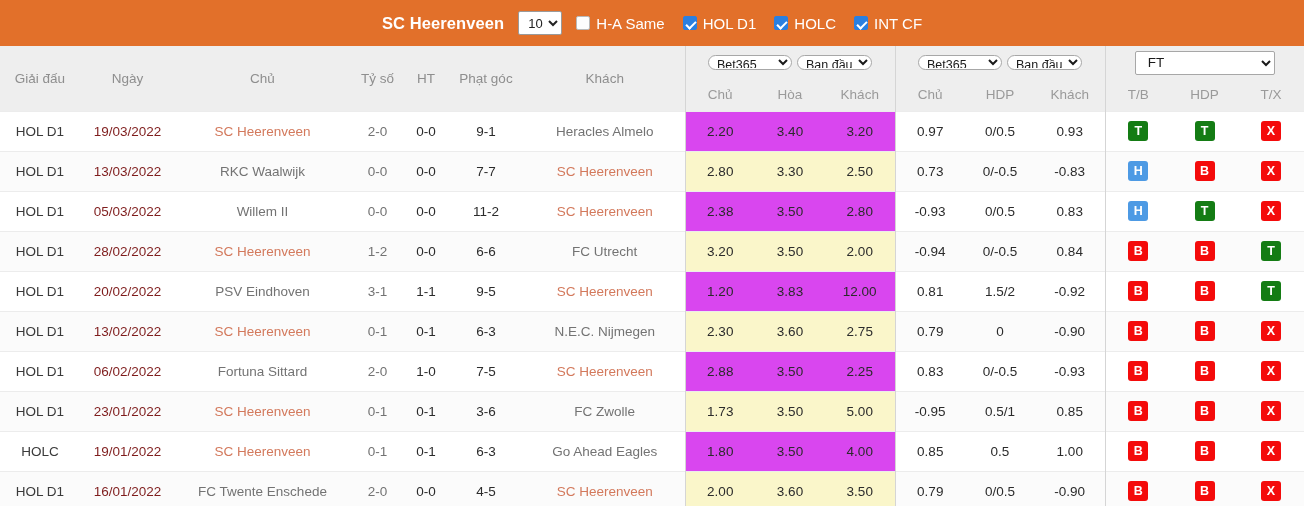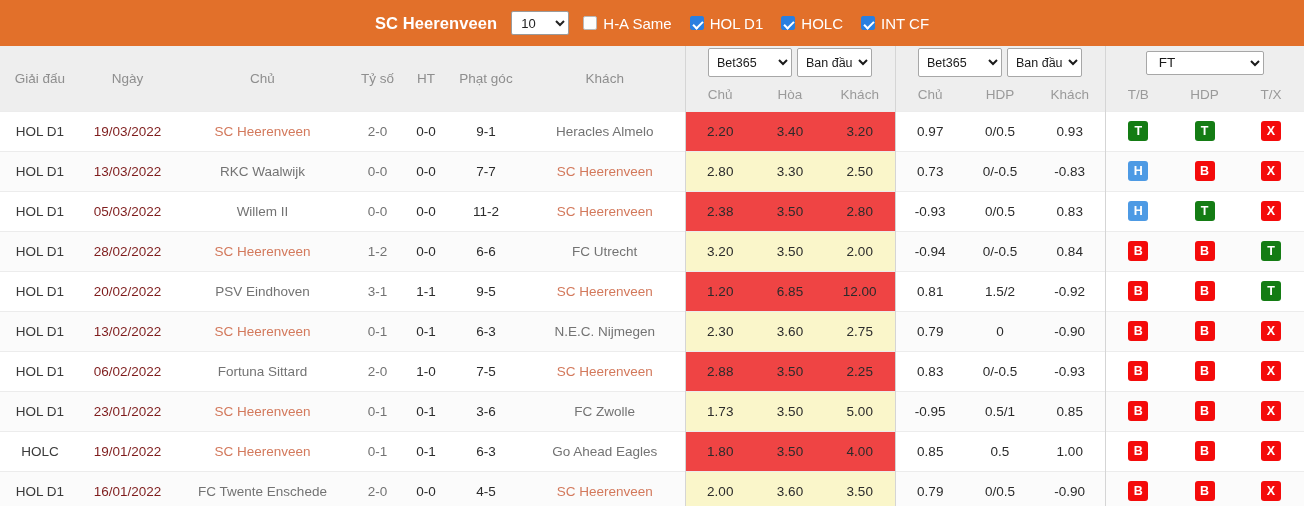--- a/index.html
+++ b/index.html
@@ -31,21 +31,21 @@
     letter-spacing: 0.1px;
     color: #ffffff;
   }
   .count-select {
     font-family: "Liberation Sans", sans-serif;
     font-size: 13px;
     color: #222;
     background: #fff;
     border: 1px solid #9a9a9a;
     border-radius: 2px;
-    padding: 2px 16px 2px 5px;
+    padding: 2px 2px 2px 5px;
     height: 24px;
     line-height: 18px;
   }
   .chk-group {
     display: flex;
     align-items: center;
     gap: 6px;
     font-size: 15px;
     color: #ffffff;
   }
@@ -107,36 +107,36 @@
     vertical-align: middle;
   }
   .sep-left { border-left: 1px solid #d5d5d5; }
 
   .mini-select {
     font-family: "Liberation Sans", sans-serif;
     font-size: 12.5px;
     color: #1a1a1a;
     background: #ffffff;
     border: 1px solid #a7a7a7;
-    border-radius: 2px;
-    height: 29px;
+    border-radius: 8px;
+    height: 15px;
     padding: 1px 1px 1px 4px;
   }
   .sel-wrap {
     display: flex; align-items: center; justify-content: center;
   }
   .ft-select {
     font-family: "Liberation Sans", sans-serif;
     font-size: 13.5px;
     color: #1a1a1a;
     background: #ffffff;
     border: 1px solid #a7a7a7;
     border-radius: 2px;
     height: 24px;
-    width: 118px;
+    width: 140px;
     padding: 1px 2px 1px 8px;
   }
 
   
   tbody tr { height: 40px; }
   tbody tr.even { background: #fbfbfb; }
   tbody tr.odd  { background: #ffffff; }
   tbody td {
     border-top: 1px solid #ececec;
     font-size: 13.5px;
@@ -147,21 +147,21 @@
     white-space: nowrap;
   }
   .c-league { color: #3a3a3a; }
   .c-date   { color: #7f1d1d; }
   .c-team   { color: #737373; }
   .c-team.hl { color: #d3795c; }
   .c-score  { color: #737373; }
   .c-ht     { color: #2b2b2b; }
   .c-corner { color: #2b2b2b; text-align: center; }
   .odds-cell { background: #fbf7ce; }
-  tbody tr.odd  .odds-cell { background: #ef4444; }
+  tbody tr.odd  .odds-cell { background: #d946ef; }
   tbody tr.even .odds-cell { background: #faf6ca; }
 
   .badge {
     display: inline-block;
     width: 20px; height: 20px;
     line-height: 20px;
     border-radius: 3px;
     color: #ffffff;
     font-size: 12.5px;
     font-weight: bold;
@@ -343,21 +343,21 @@
       </tr>
       <tr class="odd">
         <td class="c-league">HOL D1</td>
         <td class="c-date">20/02/2022</td>
         <td class="c-team">PSV Eindhoven</td>
         <td class="c-score">3-1</td>
         <td class="c-ht">1-1</td>
         <td class="c-corner">9-5</td>
         <td class="c-team hl">SC Heerenveen</td>
         <td class="odds-cell sep-left">1.20</td>
-        <td class="odds-cell">6.85</td>
+        <td class="odds-cell">3.83</td>
         <td class="odds-cell">12.00</td>
         <td class="sep-left">0.81</td>
         <td class="">1.5/2</td>
         <td class="">-0.92</td>
         <td class="sep-left"><span class="badge B">B</span></td>
         <td><span class="badge B">B</span></td>
         <td><span class="badge T">T</span></td>
       </tr>
       <tr class="even">
         <td class="c-league">HOL D1</td>

